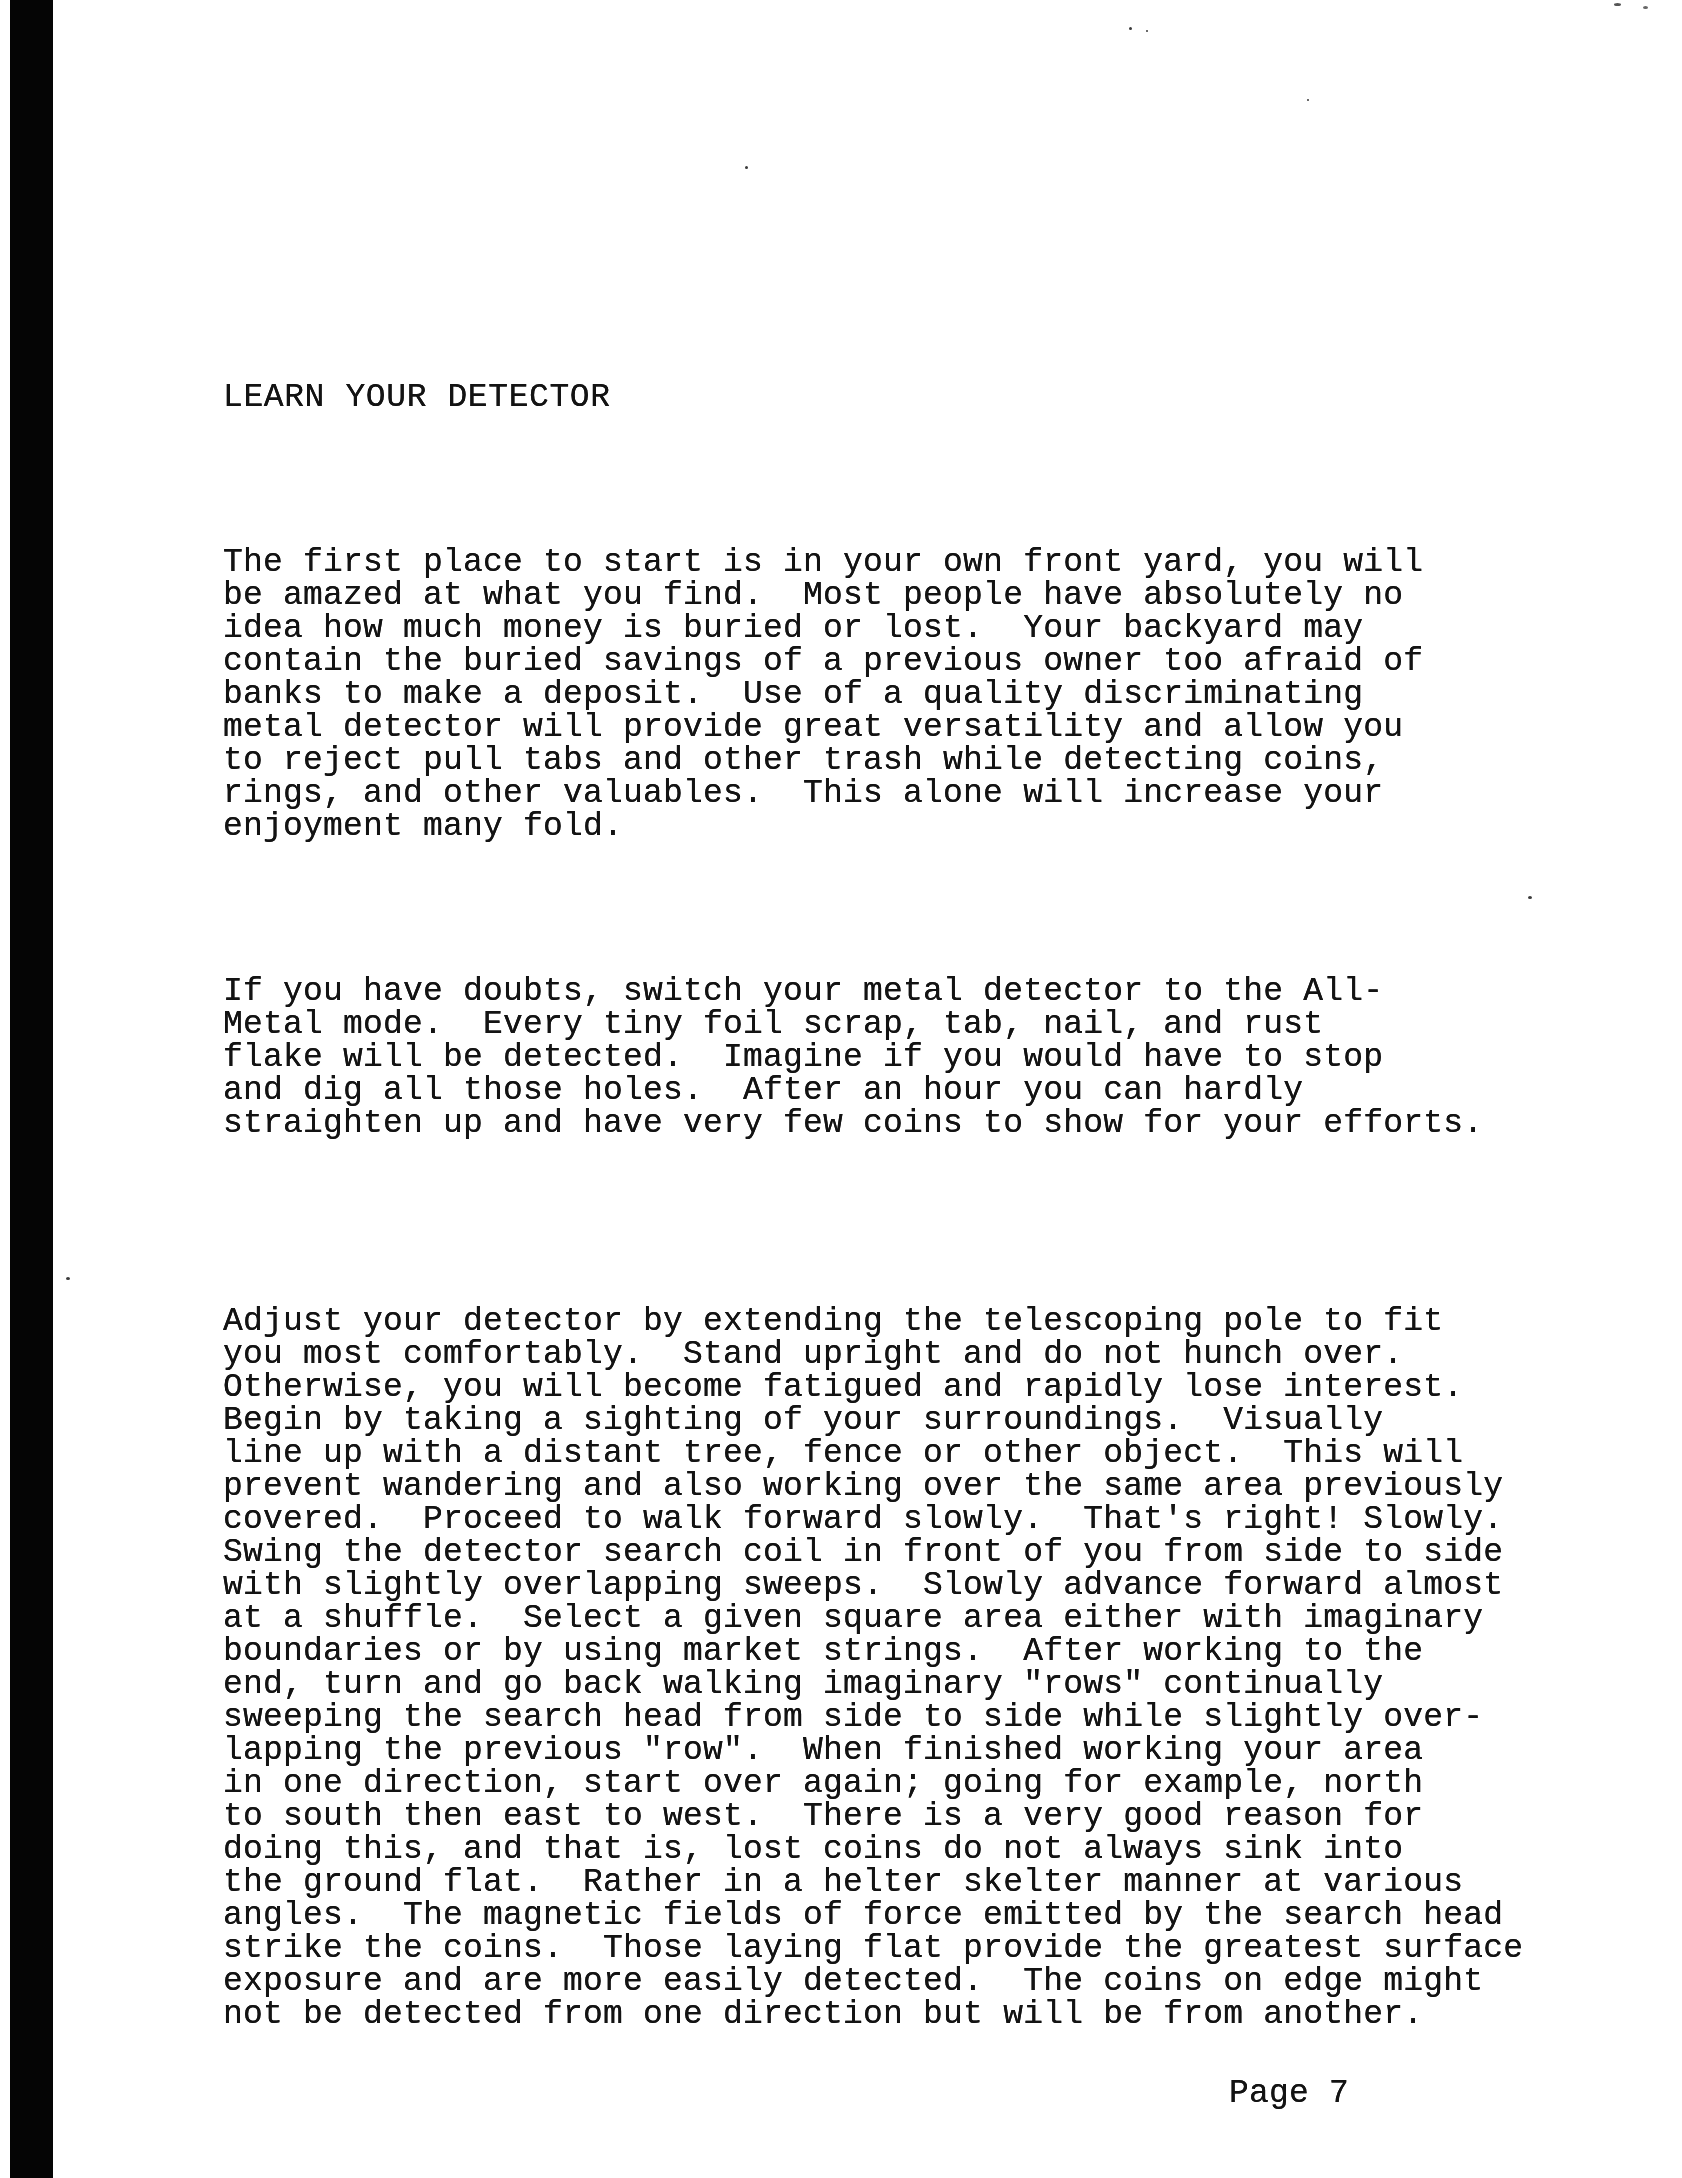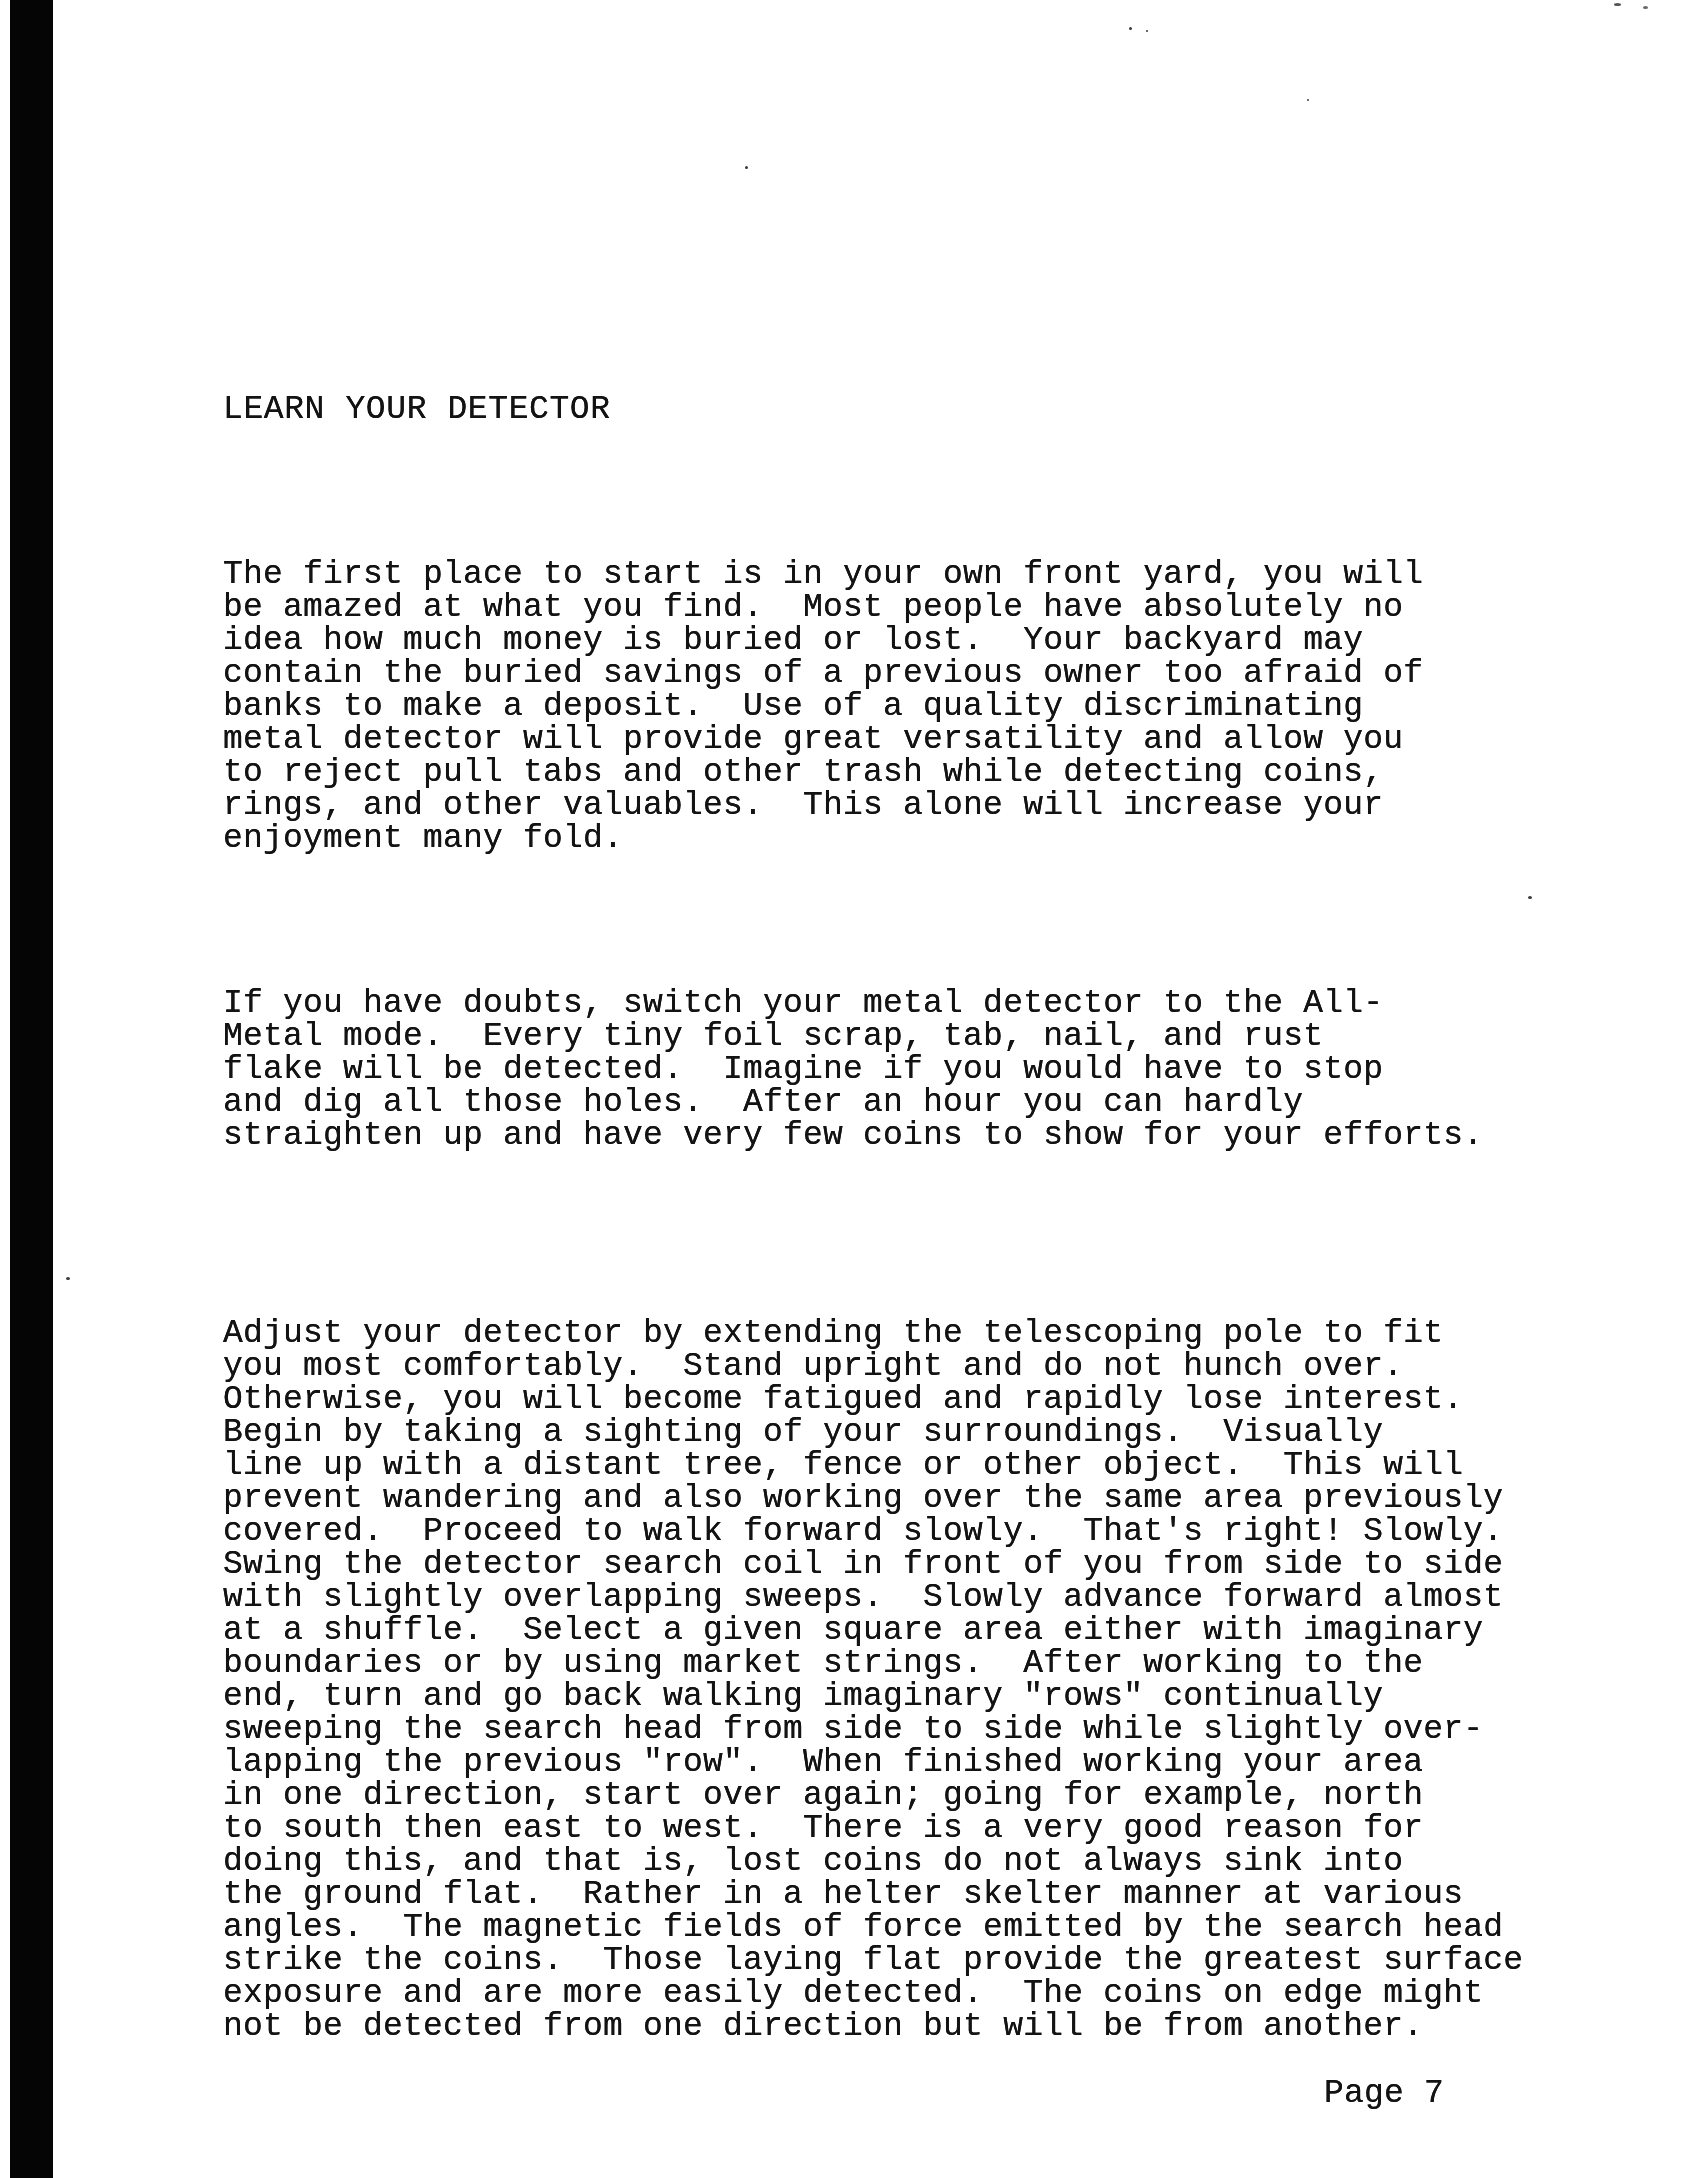--- a/index.html
+++ b/index.html
@@ -34,29 +34,29 @@
     font-size: 33px;
     line-height: 33px;
     letter-spacing: 0.2px;
     white-space: pre;
     text-shadow: 0 0 0.5px currentColor; 
   }
   .doc-title {
     font-size: 33px;
     line-height: 33px;
     font-weight: normal;
-    margin: 12px 0 33px 0;
+    margin: 0 0 33px 0;
     letter-spacing: 0.6px;
   }
   .para {
     margin: 0 0 33px 0;
   }
   .page-num {
     position: absolute;
-    left: 1324px;
+    left: 1229px;
     top: 2077px;
     font-size: 33px;
     line-height: 33px;
     letter-spacing: 0.2px;
     white-space: pre;
     text-shadow: 0 0 0.5px currentColor;
   }
   .speck {
     position: absolute;
     background: #3a3a3a;

